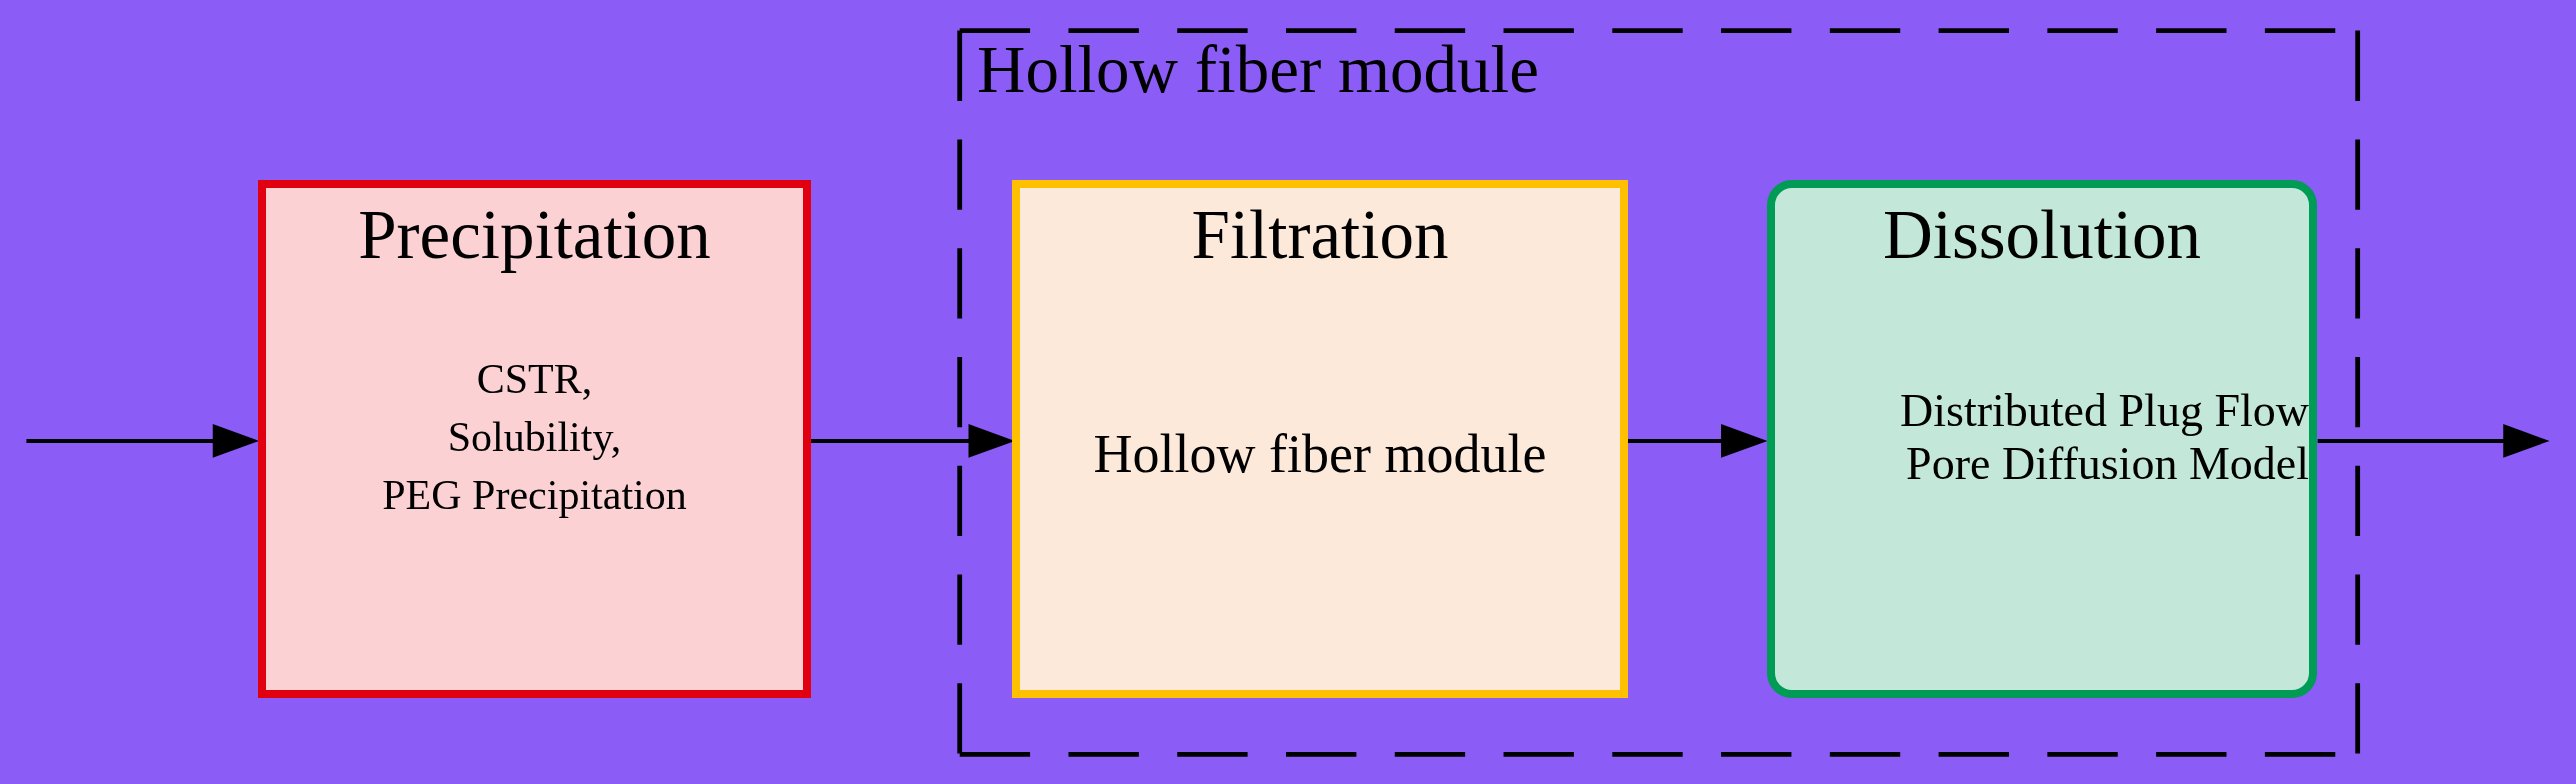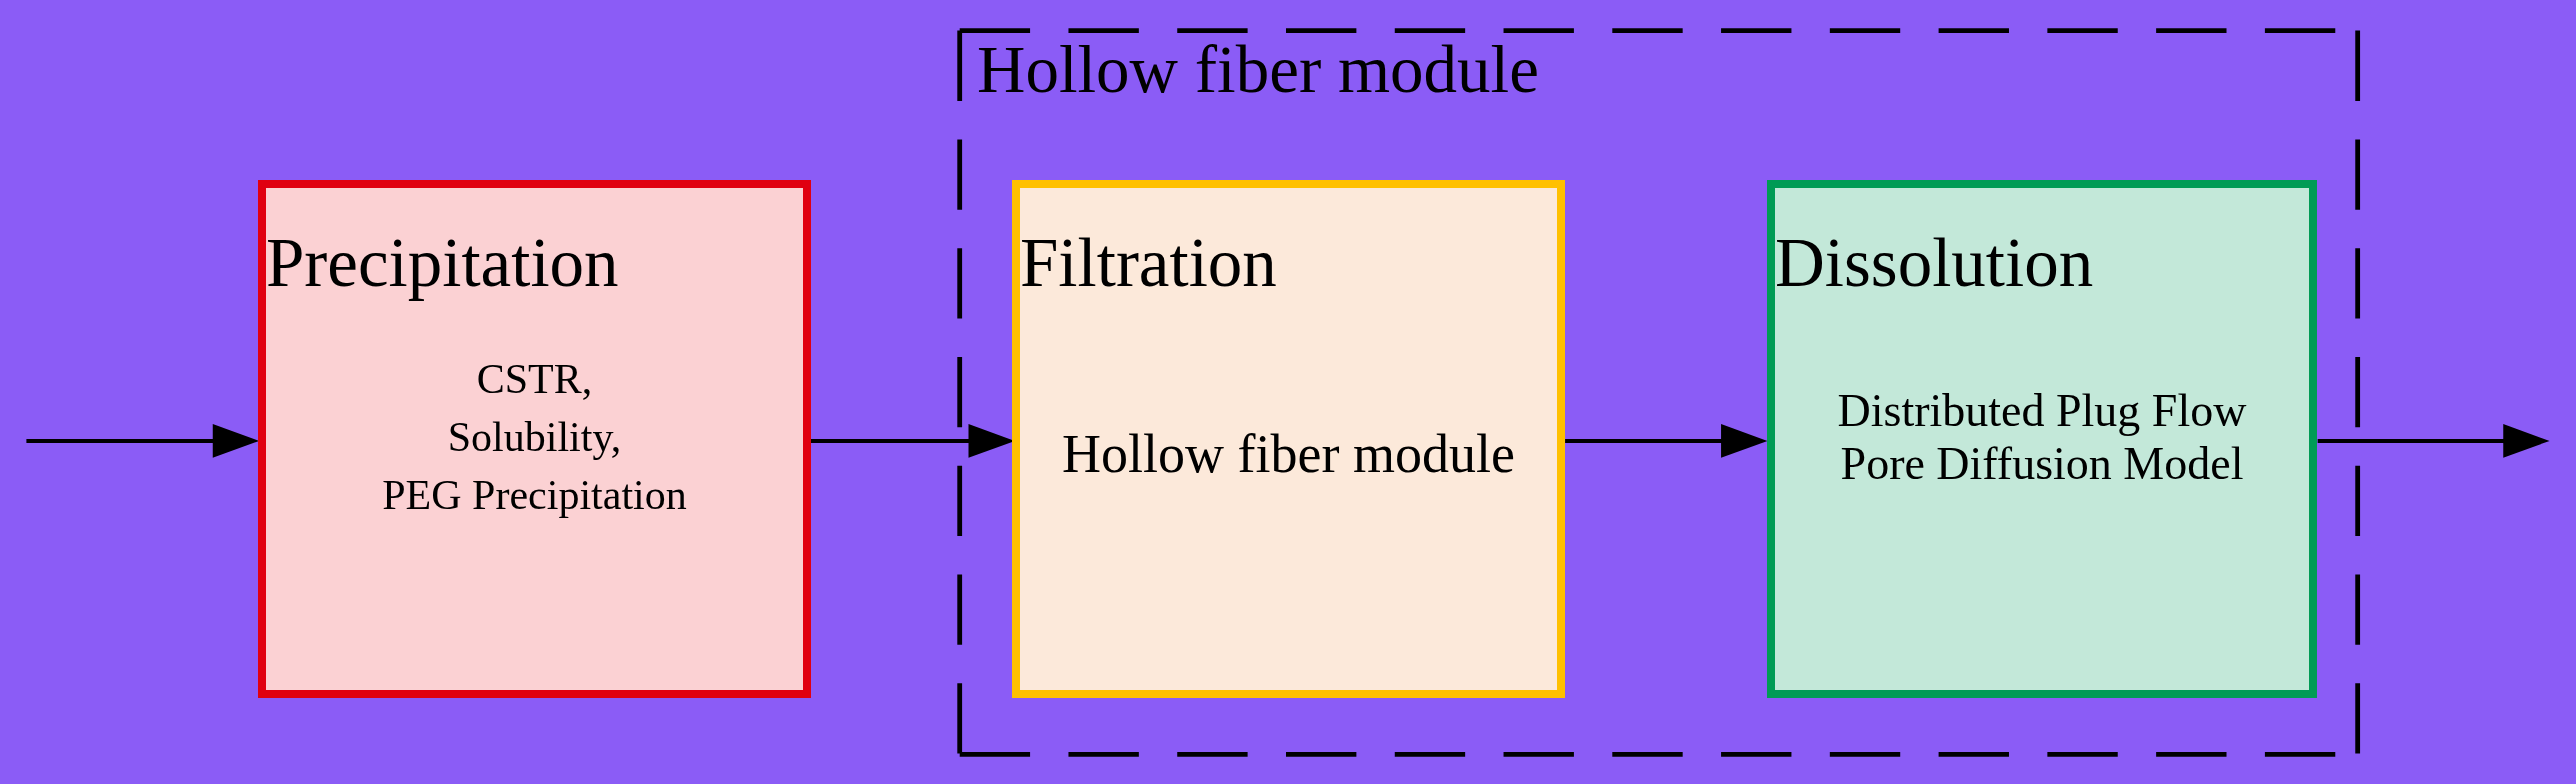--- a/index.html
+++ b/index.html
@@ -24,42 +24,42 @@
     height: 785px;
   }
   .process-box {
     position: absolute;
     top: 180px;
     height: 518px;
     box-sizing: border-box;
     border: 8px solid #000;
   }
   .box--precipitation { left: 258px;  width: 553px; }
-  .box--filtration    { left: 1012px; width: 553px; }
-  .box--dissolution   { left: 1767px; width: 550px; }
+  .box--filtration    { left: 1012px; width: 616px; }
+  .box--dissolution   { left: 1767px; width: 550px; border-radius: 25px; }
   .box-title {
     position: absolute;
     top: 7.2px;
     left: 0;
     right: 0;
+    text-align: center;
     font-size: 69px;
     line-height: 80px;
     white-space: nowrap;
-    margin-top: 28px;
   }
   .box-body {
     position: absolute;
     left: 0;
     right: 0;
     text-align: center;
     white-space: pre-line;
   }
   .box--precipitation .box-body { top: 162px; font-size: 42px; line-height: 58px; }
   .box--filtration    .box-body { top: 234px; font-size: 54px; line-height: 64px; }
-  .box--dissolution   .box-body { top: 196px; font-size: 46px; line-height: 53px; }
+  .box--dissolution   .box-body { top: 196px; font-size: 46px; line-height: 53px; text-align: right; }
   .group-label {
     position: absolute;
     left: 977px;
     top: 29px;
     font-size: 67px;
     line-height: 80px;
     white-space: nowrap;
   }
 </style>
 </head>

